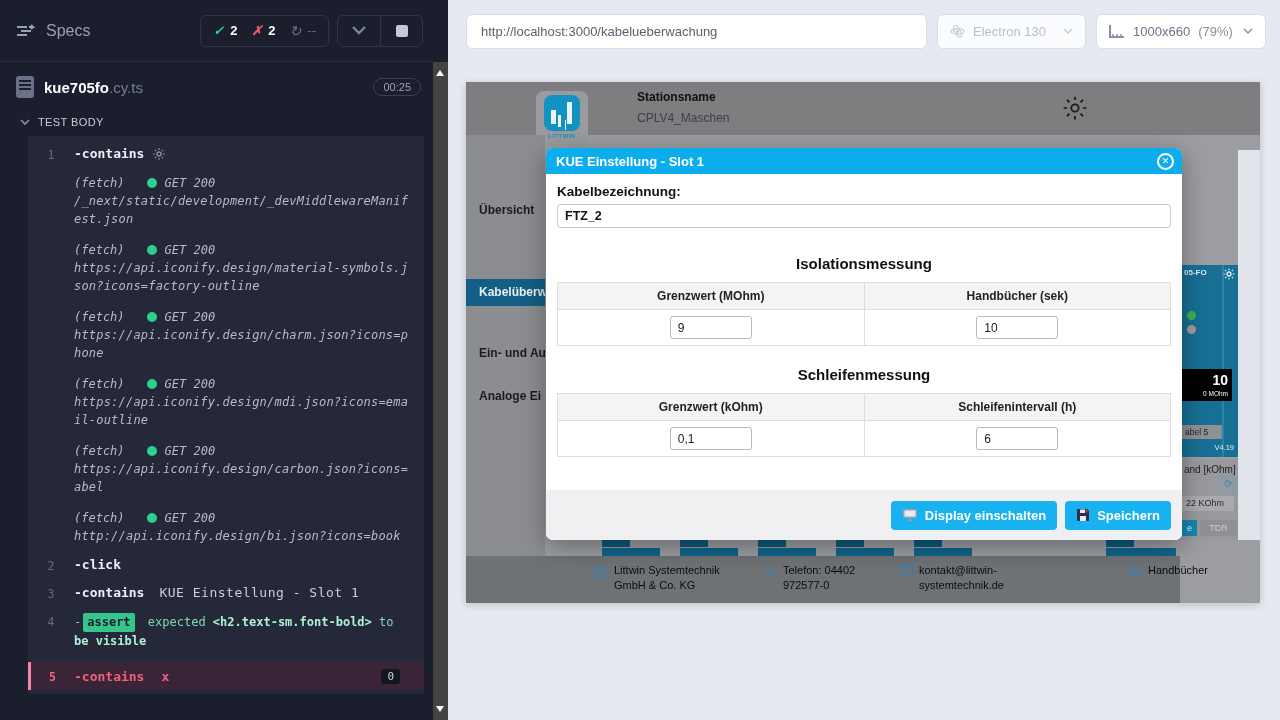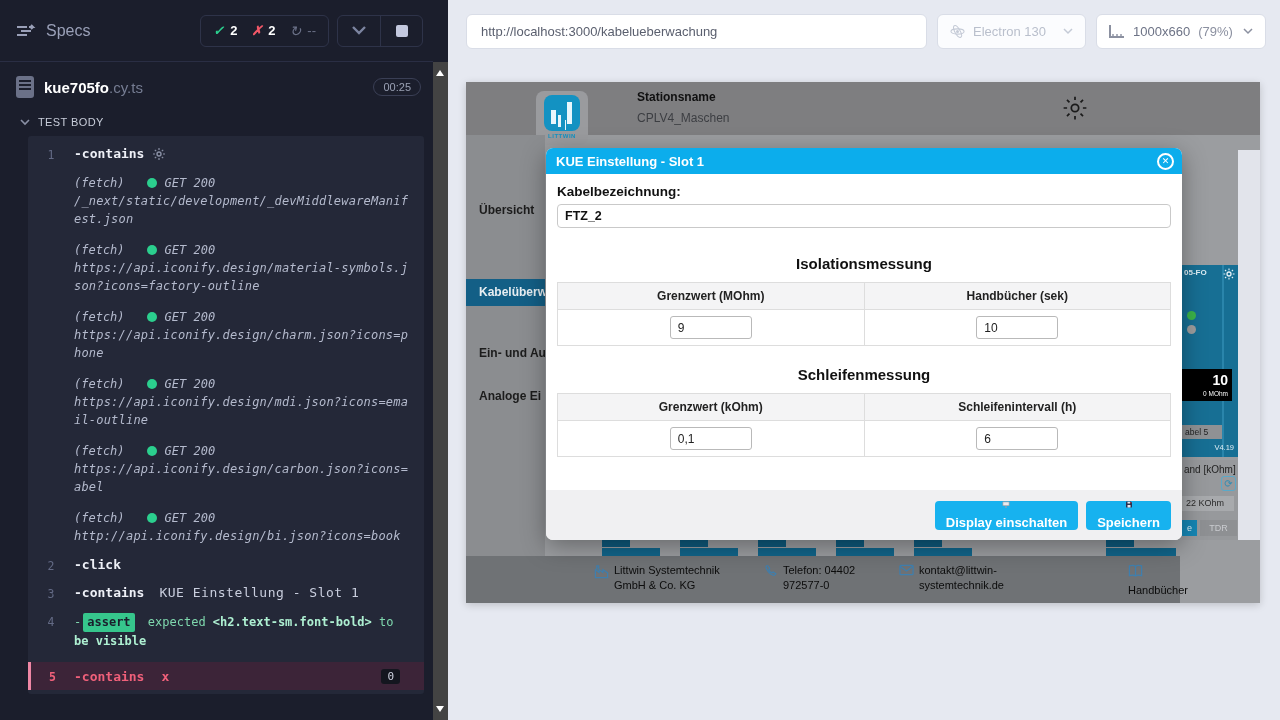--- a/index.html
+++ b/index.html
@@ -142,21 +142,21 @@
   .stub .t { position:absolute; left:0; top:0; width:28px; height:7px; background:#0e5a7d; }
   .stub .b { position:absolute; left:0; top:8px; width:58px; height:8px; background:#11658a; }
 
   .app-footer { position:absolute; left:0; bottom:0; width:714px; height:47px; background:#6f7275;
                 display:flex; align-items:flex-start; padding-top:7px; }
   .f-item { display:flex; gap:5px; font-size:11px; color:#0c0c0c; line-height:1.35; }
   .f-item svg { flex:0 0 auto; margin-top:1px; }
   .f-company { position:absolute; left:128px; width:135px; }
   .f-phone   { position:absolute; left:298px; width:125px; }
   .f-mail    { position:absolute; left:433px; width:125px; }
-  .f-manuals { position:absolute; left:662px; width:120px;flex-direction:column; }
+  .f-manuals { position:absolute; left:662px; width:120px; }
 
   .light-strip { position:absolute; left:772px; top:68px; width:22px; height:390px; background:#e2e4eb; }
 
   
   .modal { position:absolute; left:80px; top:66px; width:636px; height:392px; background:#fff;
            border-radius:7px; box-shadow:0 6px 24px rgba(0,0,0,.35); z-index:5; overflow:hidden; }
   .modal-header { height:26px; background:#0cadec; display:flex; align-items:center;
                   justify-content:space-between; padding:0 8px 0 10px; }
   .modal-title { color:#fff; font-weight:bold; font-size:13px; }
   .modal-close { width:17px; height:17px; border-radius:50%; border:2px solid #fff; color:#fff;
@@ -172,21 +172,21 @@
   .mtable { width:100%; border-collapse:collapse; margin-top:10px; }
   .mtable th { background:#f4f4f5; border:1px solid #dddddd; height:27px; font-size:12px; color:#222;
                font-weight:bold; width:50%; }
   .mtable td { border:1px solid #dddddd; height:36px; text-align:center; }
   .cell-input { width:82px; height:23px; border:1px solid #b9b9b9; border-radius:3px; font-size:12px;
                 color:#222; padding:0 7px; outline:none; font-family:"Liberation Sans", sans-serif; }
   .modal-footer { position:absolute; left:0; bottom:0; width:100%; height:50px; background:#f0f0f2;
                   display:flex; align-items:center; justify-content:flex-end; gap:8px; padding:0 11px; }
   .cy-btn { height:29px; background:#17b2ef; border:none; border-radius:4px; color:#fff; font-weight:bold;
             font-size:13px; display:flex; align-items:center; gap:7px; padding:0 11px; cursor:pointer;
-            font-family:"Liberation Sans", sans-serif;flex-direction:column; }
+            font-family:"Liberation Sans", sans-serif; }
 </style>
 </head>
 <body>
 
 <div class="page">
 
   <aside class="runner">
     <div class="runner-header">
       <div class="specs">
         <svg width="20" height="14" viewBox="0 0 20 14">

